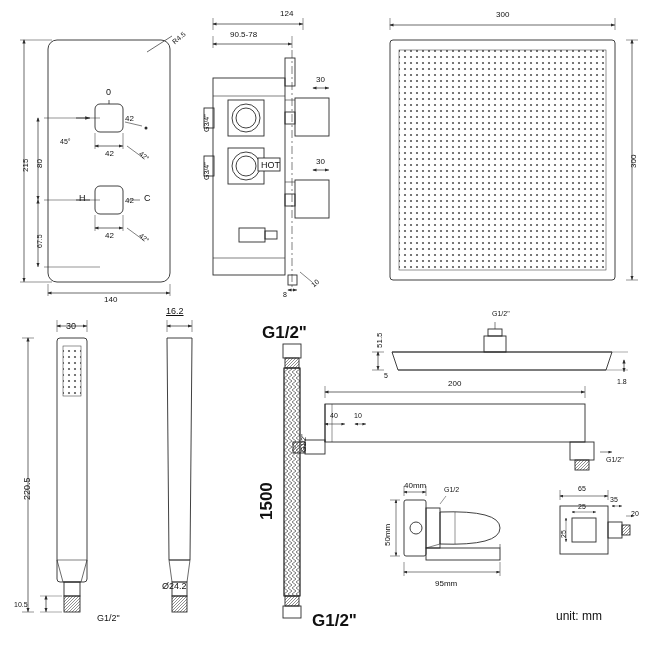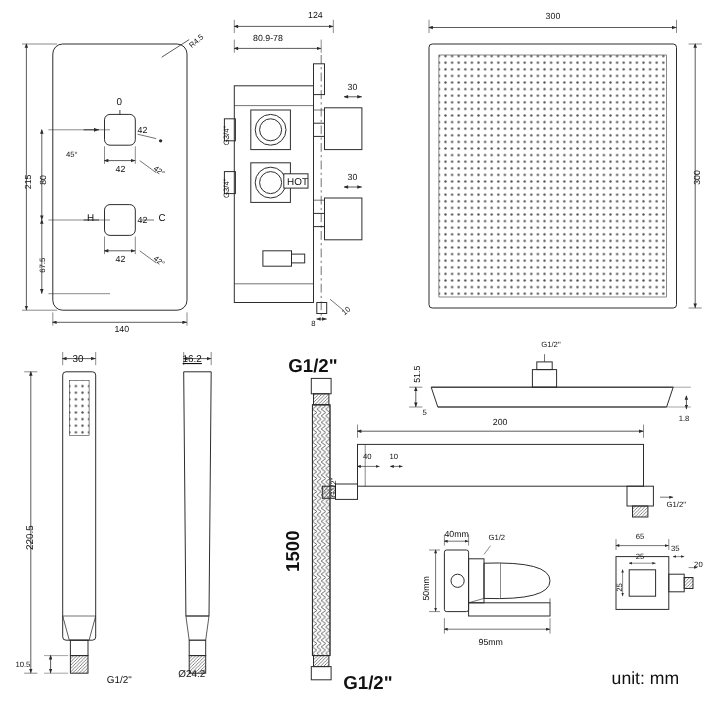--- a/index.html
+++ b/index.html
@@ -31,21 +31,21 @@
     position: absolute;
     font-family: "Liberation Sans", sans-serif;
     font-size: 8px;
     color: #111;
     white-space: nowrap;
     line-height: 1;
   }
   .lbl.sm { font-size: 7px; }
   .lbl.md { font-size: 9px; }
   .lbl.bigger { font-size: 17px; font-weight: bold; }
-  .lbl.unit { font-size: 16px; }
+  .lbl.unit { font-size: 12px; }
   .rot90 { transform: rotate(-90deg); transform-origin: left top; }
   .rot45 { transform: rotate(-40deg); transform-origin: left top; }
   .rot37 { transform: rotate(37deg); transform-origin: left top; }
 </style>
 </head>
 <body>
 
 <div id="sheet">
 
   <svg class="layer" viewBox="0 0 650 650">
@@ -288,43 +288,43 @@
   <div class="lbl" style="left:125px; top:197px;">42</div>
   <div class="lbl sm rot37" style="left:142px; top:150px;">42°</div>
   <div class="lbl sm rot37" style="left:142px; top:232px;">42°</div>
   <div class="lbl sm" style="left:60px; top:138px;">45°</div>
   <div class="lbl sm rot45" style="left:171px; top:40px;">R4.5</div>
   <div class="lbl md" style="left:106px; top:88px;">0</div>
   <div class="lbl md" style="left:79px; top:194px;">H</div>
   <div class="lbl md" style="left:144px; top:194px;">C</div>
 
   <div class="lbl" style="left:280px; top:10px;">124</div>
-  <div class="lbl" style="left:230px; top:31px;">80.9-78</div>
+  <div class="lbl" style="left:230px; top:31px;">90.5-78</div>
   <div class="lbl" style="left:316px; top:76px;">30</div>
   <div class="lbl" style="left:316px; top:158px;">30</div>
   <div class="lbl sm rot90" style="left:203px; top:132px;">G3/4"</div>
   <div class="lbl sm rot90" style="left:203px; top:180px;">G3/4"</div>
   <div class="lbl md" style="left:261px; top:161px;">HOT</div>
   <div class="lbl sm" style="left:283px; top:291px;">8</div>
   <div class="lbl sm rot45" style="left:310px; top:283px;">10</div>
 
   <div class="lbl" style="left:496px; top:11px;">300</div>
   <div class="lbl rot90" style="left:630px; top:168px;">300</div>
 
   <div class="lbl rot90" style="left:376px; top:348px;">51.5</div>
   <div class="lbl sm" style="left:617px; top:378px;">1.8</div>
   <div class="lbl sm" style="left:384px; top:372px;">5</div>
   <div class="lbl sm" style="left:492px; top:310px;">G1/2"</div>
 
   <div class="lbl md" style="left:66px; top:322px;">30</div>
   <div class="lbl rot90 md" style="left:23px; top:500px;">220.5</div>
   <div class="lbl sm" style="left:14px; top:601px;">10.5</div>
   <div class="lbl md" style="left:97px; top:614px;">G1/2"</div>
-  <div class="lbl md" style="left:166px; top:322px;text-decoration:underline;">16.2</div>
-  <div class="lbl md" style="left:162px; top:608px;">Ø24.2</div>
+  <div class="lbl md" style="left:166px; top:307px;text-decoration:underline;">16.2</div>
+  <div class="lbl md" style="left:162px; top:582px;">Ø24.2</div>
 
   <div class="lbl bigger" style="left:262px; top:324px;">G1/2"</div>
   <div class="lbl rot90 bigger" style="left:258px; top:520px;">1500</div>
   <div class="lbl bigger" style="left:312px; top:612px;">G1/2"</div>
 
   <div class="lbl" style="left:448px; top:380px;">200</div>
   <div class="lbl sm" style="left:330px; top:412px;">40</div>
   <div class="lbl sm" style="left:354px; top:412px;">10</div>
   <div class="lbl sm rot90" style="left:300px; top:452px;">G1/2"</div>
   <div class="lbl sm" style="left:606px; top:456px;">G1/2"</div>

